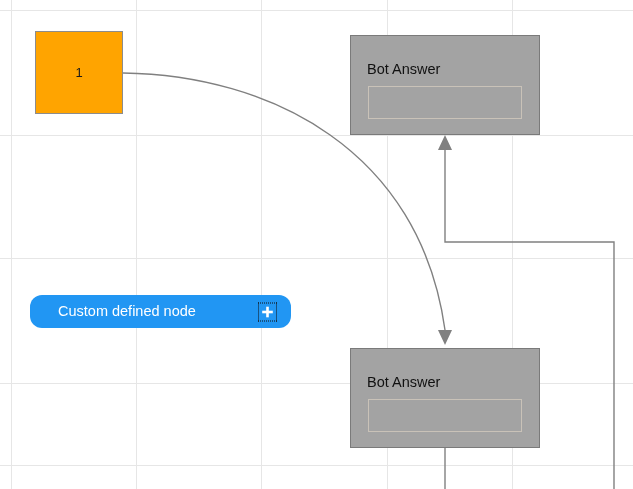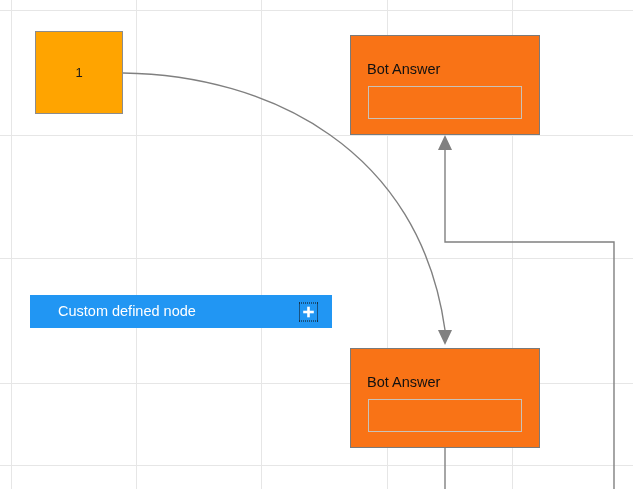--- a/index.html
+++ b/index.html
@@ -41,21 +41,21 @@
     display: flex;
     align-items: center;
     justify-content: center;
   }
   .node-square-label {
     font-size: 13px;
     color: #1a1a1a;
     line-height: 1;
   }
   .node-bot {
-    background: #f97316;
+    background: #a3a3a3;
     border: 1px solid #7a7a7a;
     padding: 0;
   }
   .node-bot-title {
     position: absolute;
     left: 16px;
     top: 26px;
     font-size: 14.5px;
     color: #111111;
     line-height: 1;
@@ -138,21 +138,21 @@
   <div class="node node-bot" style="left:350px; top:35px; width:190px; height:100px;">
     <span class="node-bot-title">Bot Answer</span>
     <div class="node-bot-slot"></div>
   </div>
 
   <div class="node node-bot" style="left:350px; top:348px; width:190px; height:100px;">
     <span class="node-bot-title">Bot Answer</span>
     <div class="node-bot-slot"></div>
   </div>
 
-  <div class="node node-custom" style="left:30px; top:295px; width:302px; height:33px;">
+  <div class="node node-custom" style="left:30px; top:295px; width:261px; height:33px;border-radius:12px;">
     <span class="node-custom-label">Custom defined node</span>
     <span class="add-icon">
       <svg width="13" height="13" viewBox="0 0 13 13" aria-hidden="true">
         <rect x="5.2" y="1.2" width="2.6" height="10.6" fill="#ffffff"></rect>
         <rect x="1.2" y="5.2" width="10.6" height="2.6" fill="#ffffff"></rect>
       </svg>
     </span>
   </div>
 
 </div>

